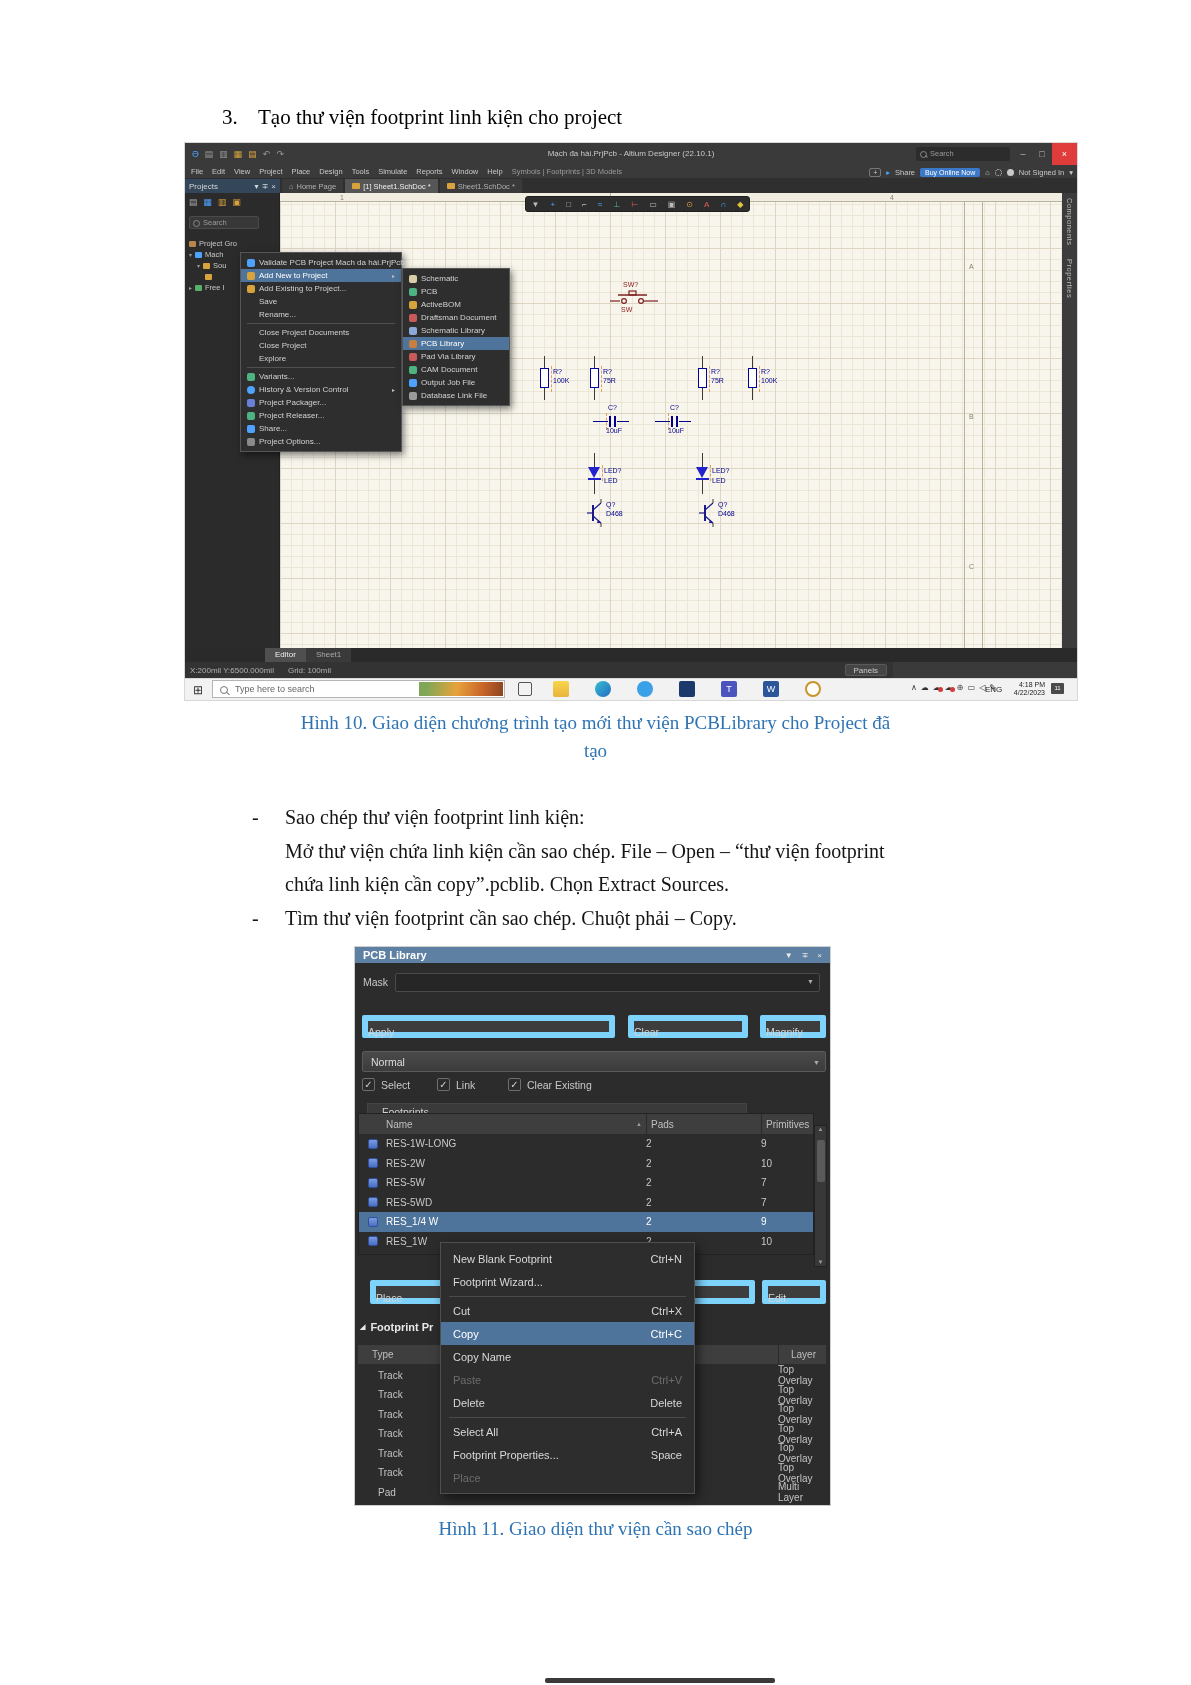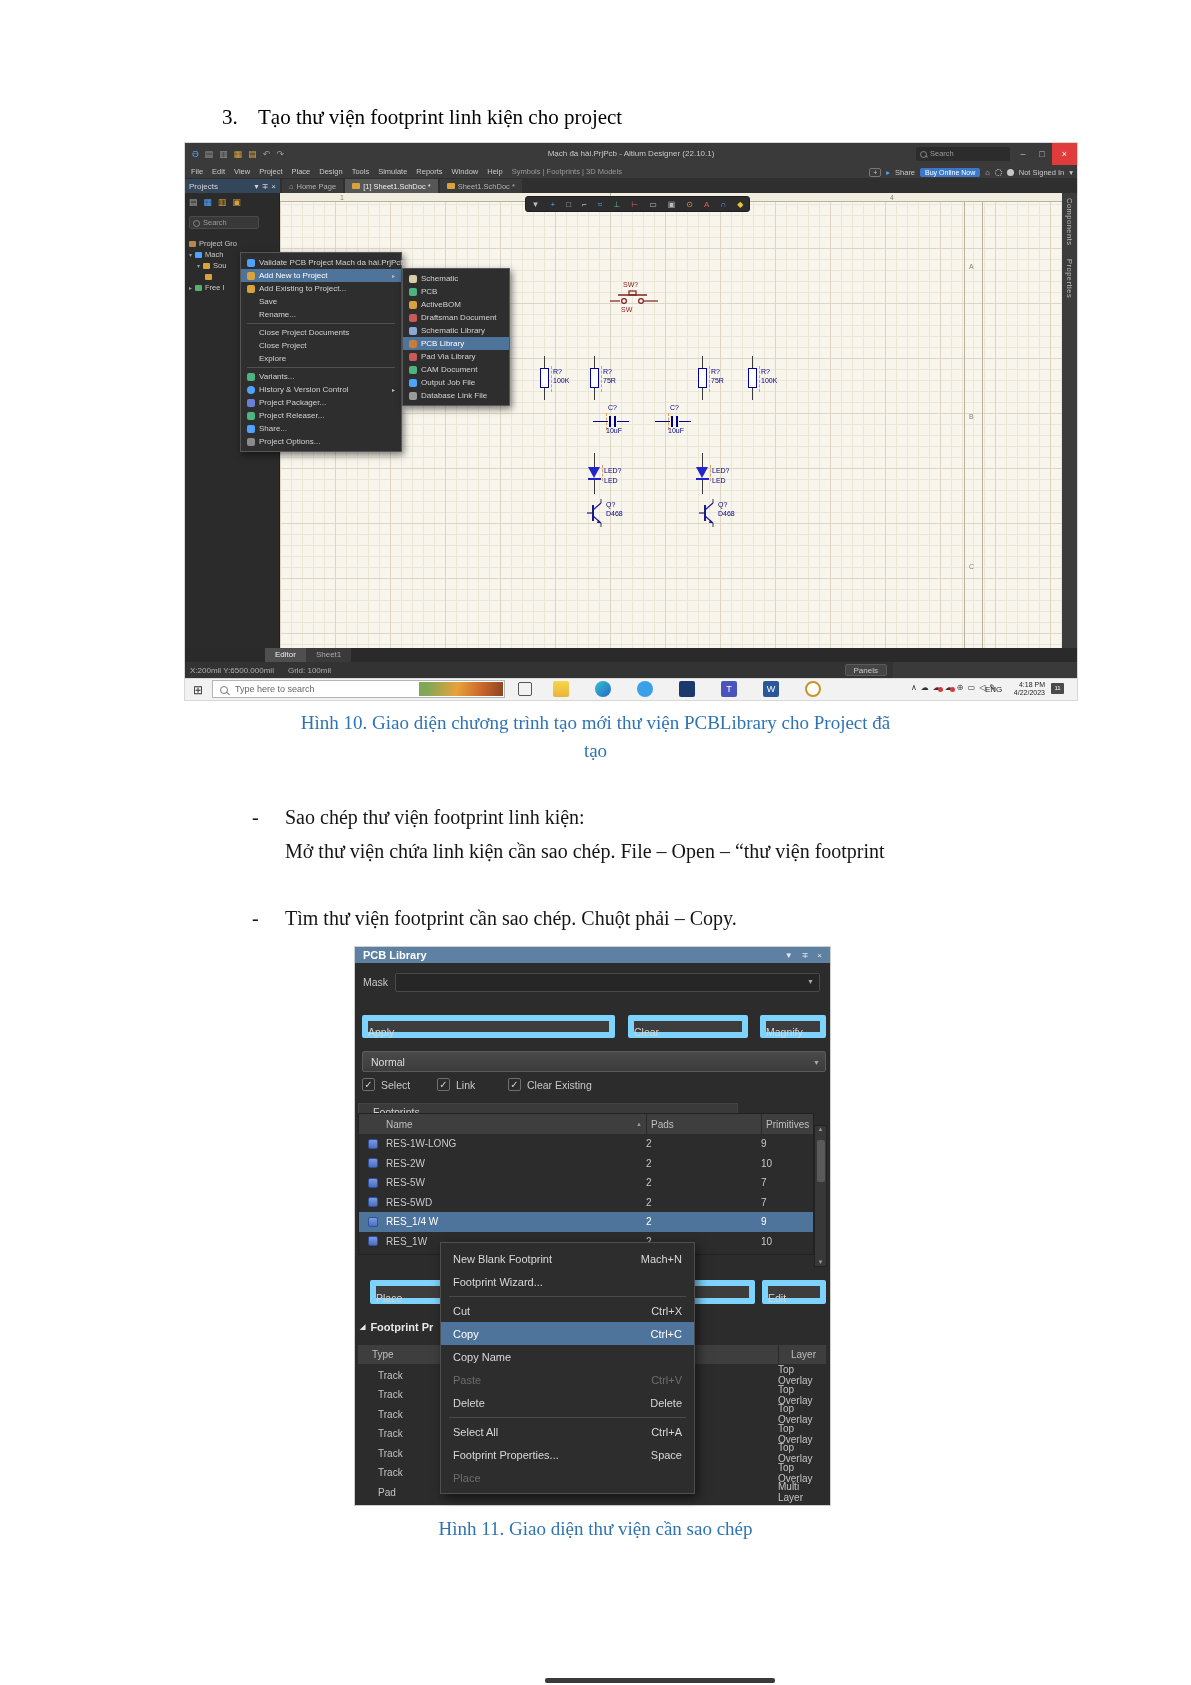--- a/index.html
+++ b/index.html
@@ -504,20 +504,21 @@
     </div>
     <div class="a notif" style="left:866px;top:540px">11</div>
   </div>
 
   <div class="a cap" style="top:712px">Hình  10. Giao diện chương trình tạo mới thư viện PCBLibrary cho Project đã</div>
   <div class="a cap" style="top:740px">tạo</div>
 
   <span class="a bt" style="left:252px;top:806px">-</span>
   <span class="a bt" style="left:285px;top:806px">Sao chép thư viện footprint linh kiện:</span>
   <span class="a bt" style="left:285px;top:840px">Mở thư viện chứa linh kiện cần sao chép. File – Open – “thư viện footprint</span>
+  <span class="a bt" style="left:285px;top:873px">chứa linh kiện cần copy”.pcblib. Chọn Extract Sources.</span>
   <span class="a bt" style="left:252px;top:907px">-</span>
   <span class="a bt" style="left:285px;top:907px">Tìm thư viện footprint cần sao chép. Chuột phải – Copy.</span>
 
   <div class="a shot2">
     <div class="a phdr">
       <span>PCB Library</span>
       <span class="phic">
         <span>▼</span>
         <span>∓</span>
         <span>×</span>
@@ -533,21 +534,21 @@
     <div class="a ndd" style="left:7px;top:104px;width:464px;height:21px">
       <span>Normal</span>
       <span class="ddc" style="top:7px">▼</span>
     </div>
     <div class="a cb" style="left:7px;top:131px">✓</div>
     <span class="a flbl" style="left:26px;top:132px">Select</span>
     <div class="a cb" style="left:82px;top:131px">✓</div>
     <span class="a flbl" style="left:101px;top:132px">Link</span>
     <div class="a cb" style="left:153px;top:131px">✓</div>
     <span class="a flbl" style="left:172px;top:132px">Clear Existing</span>
-    <div class="a secbar" style="left:3px;top:156px;width:380px;height:18px">Footprints</div>
+    <div class="a secbar" style="left:12px;top:156px;width:380px;height:18px">Footprints</div>
 
     <div class="a fptbl">
       <div class="fphd">
         <span></span>
         <span style="display:flex;align-items:center">
           <span>Name</span>
           <span style="margin-left:auto;font-size:6px;color:#9a9a9a;padding-right:4px">▲</span>
         </span>
         <span class="cell">Pads</span>
         <span class="cell">Primitives</span>
@@ -635,21 +636,21 @@
         </div>
       <div class="p2row">
           <span style="padding-left:20px">Pad</span>
           <span>Multi Layer</span>
         </div>
     </div>
 
     <div class="a menu2">
       <div class="m2i">
           <span>New Blank Footprint</span>
-          <span class="sc">Mach+N</span>
+          <span class="sc">Ctrl+N</span>
         </div>
       <div class="m2i">
           <span>Footprint Wizard...</span>
         </div>
       <div class="m2sep"></div>
       <div class="m2i">
           <span>Cut</span>
           <span class="sc">Ctrl+X</span>
         </div>
       <div class="m2i hl">

